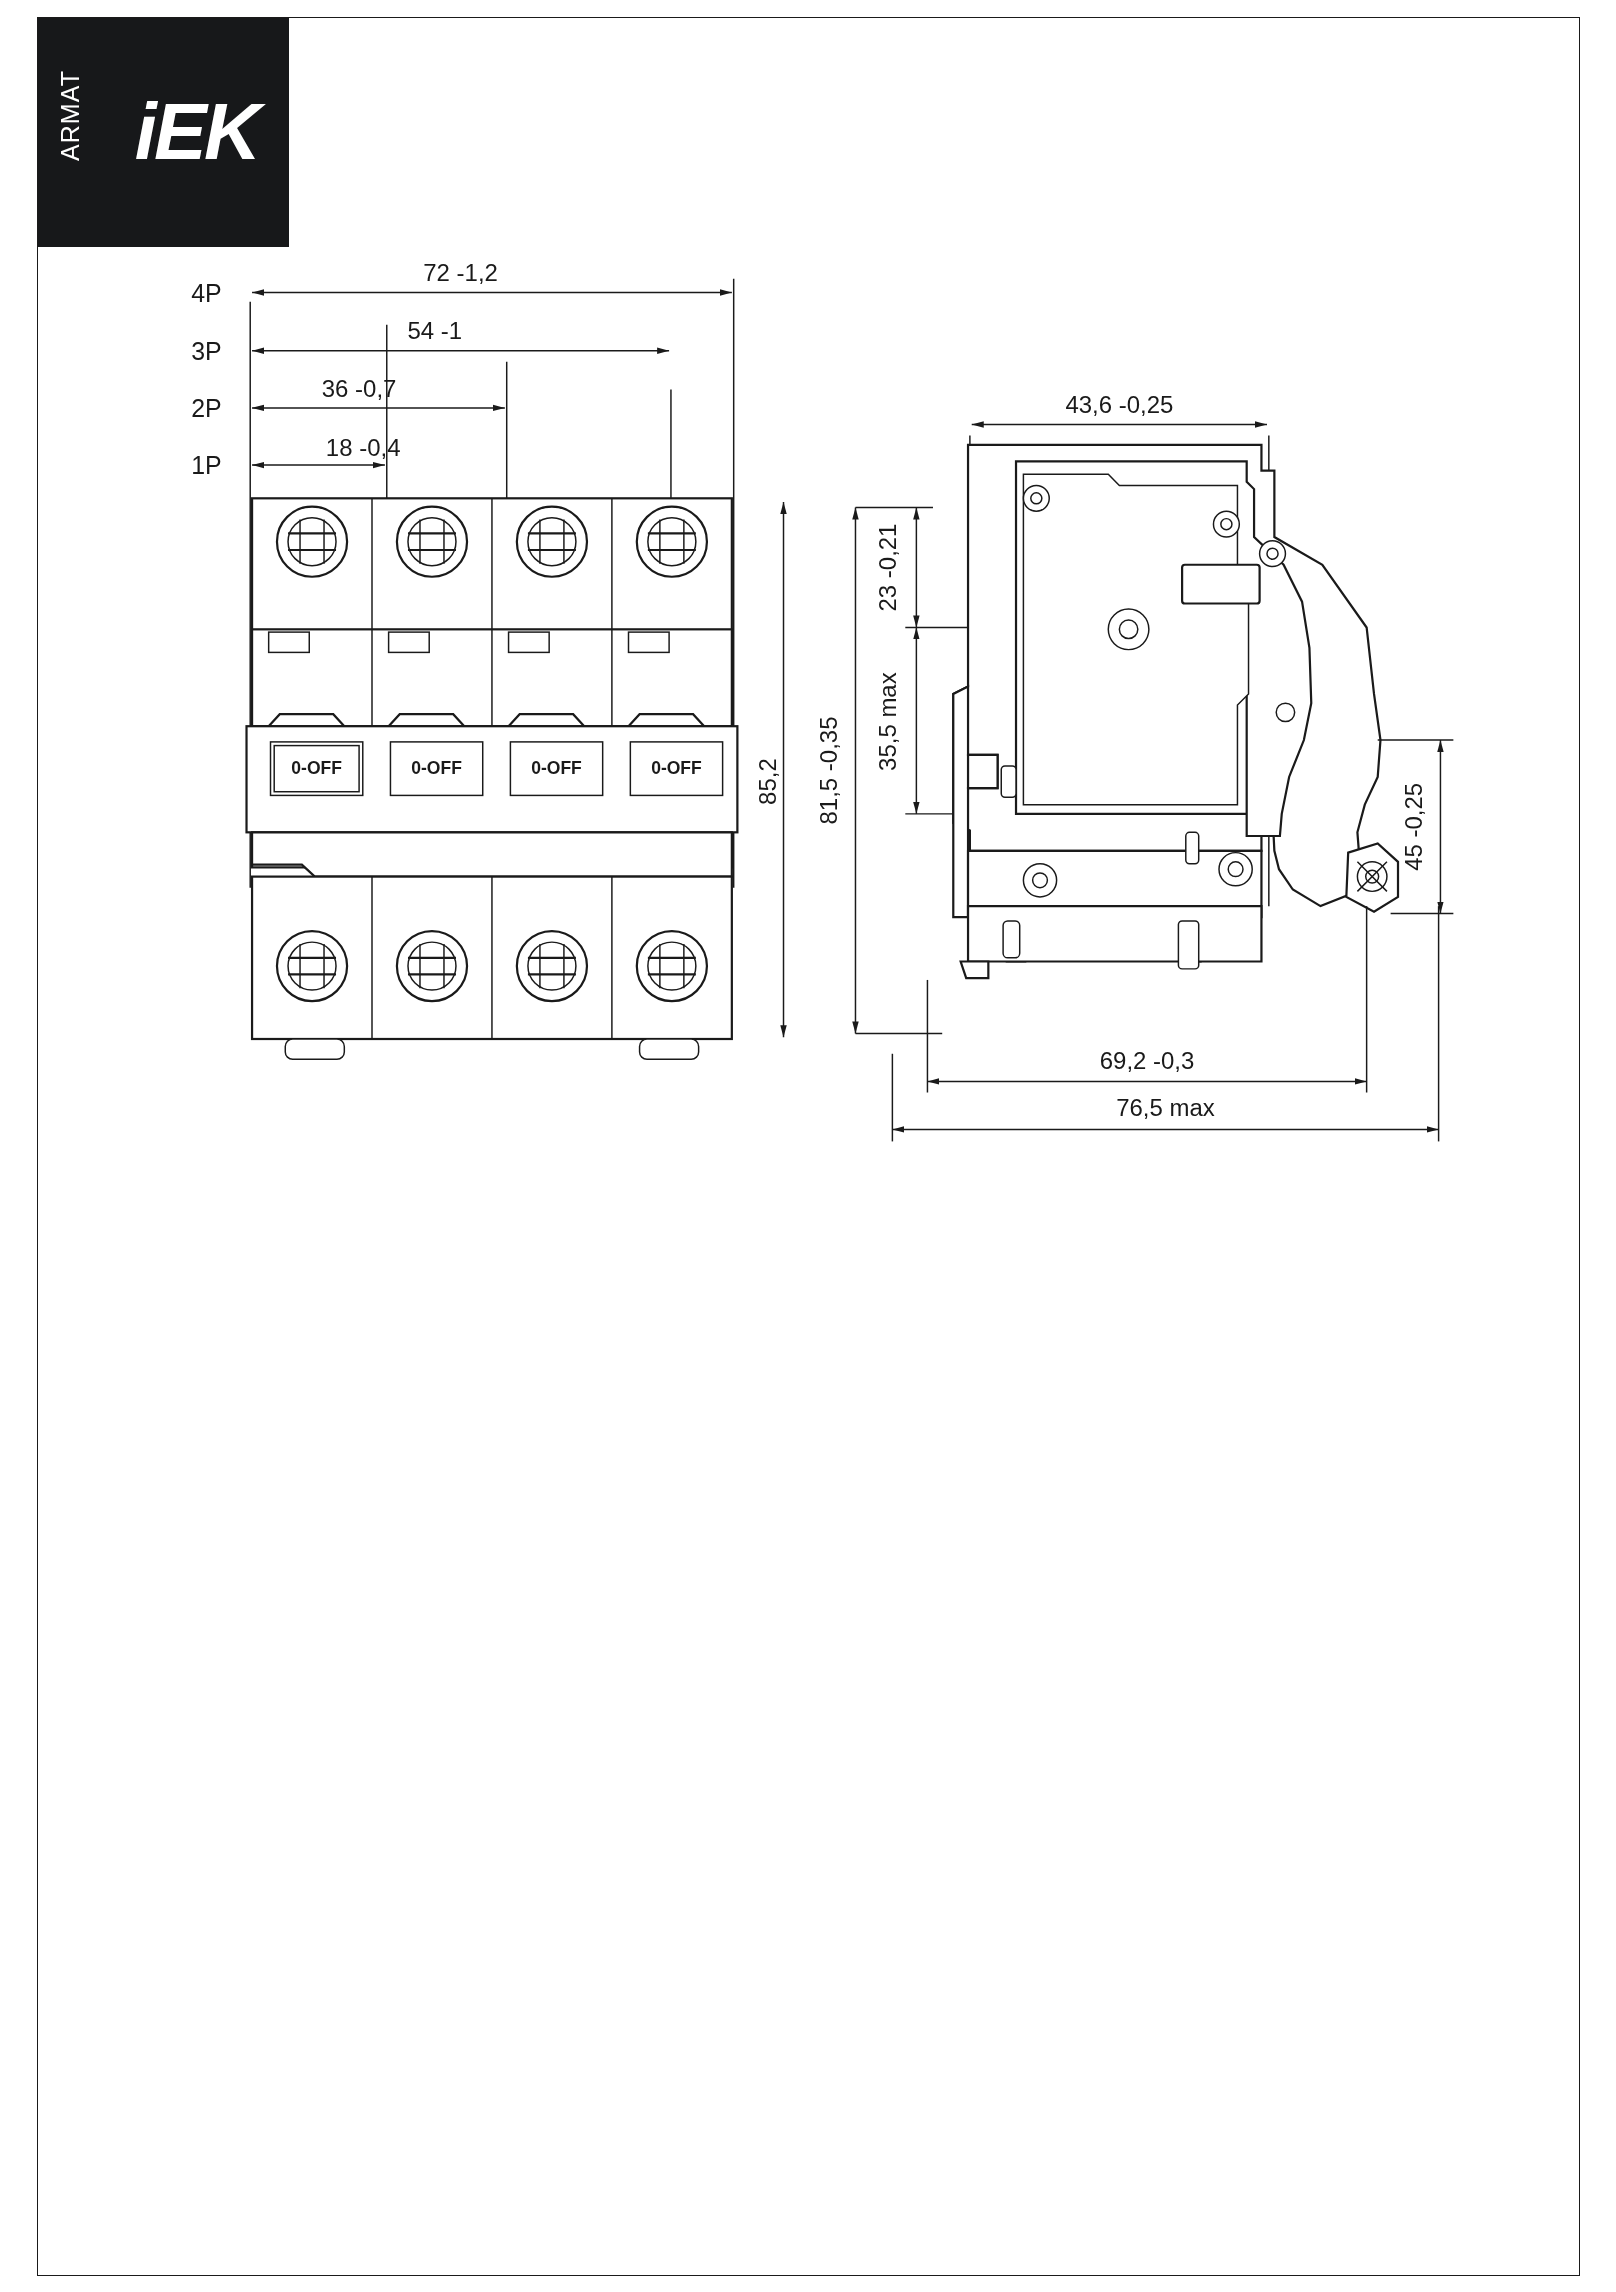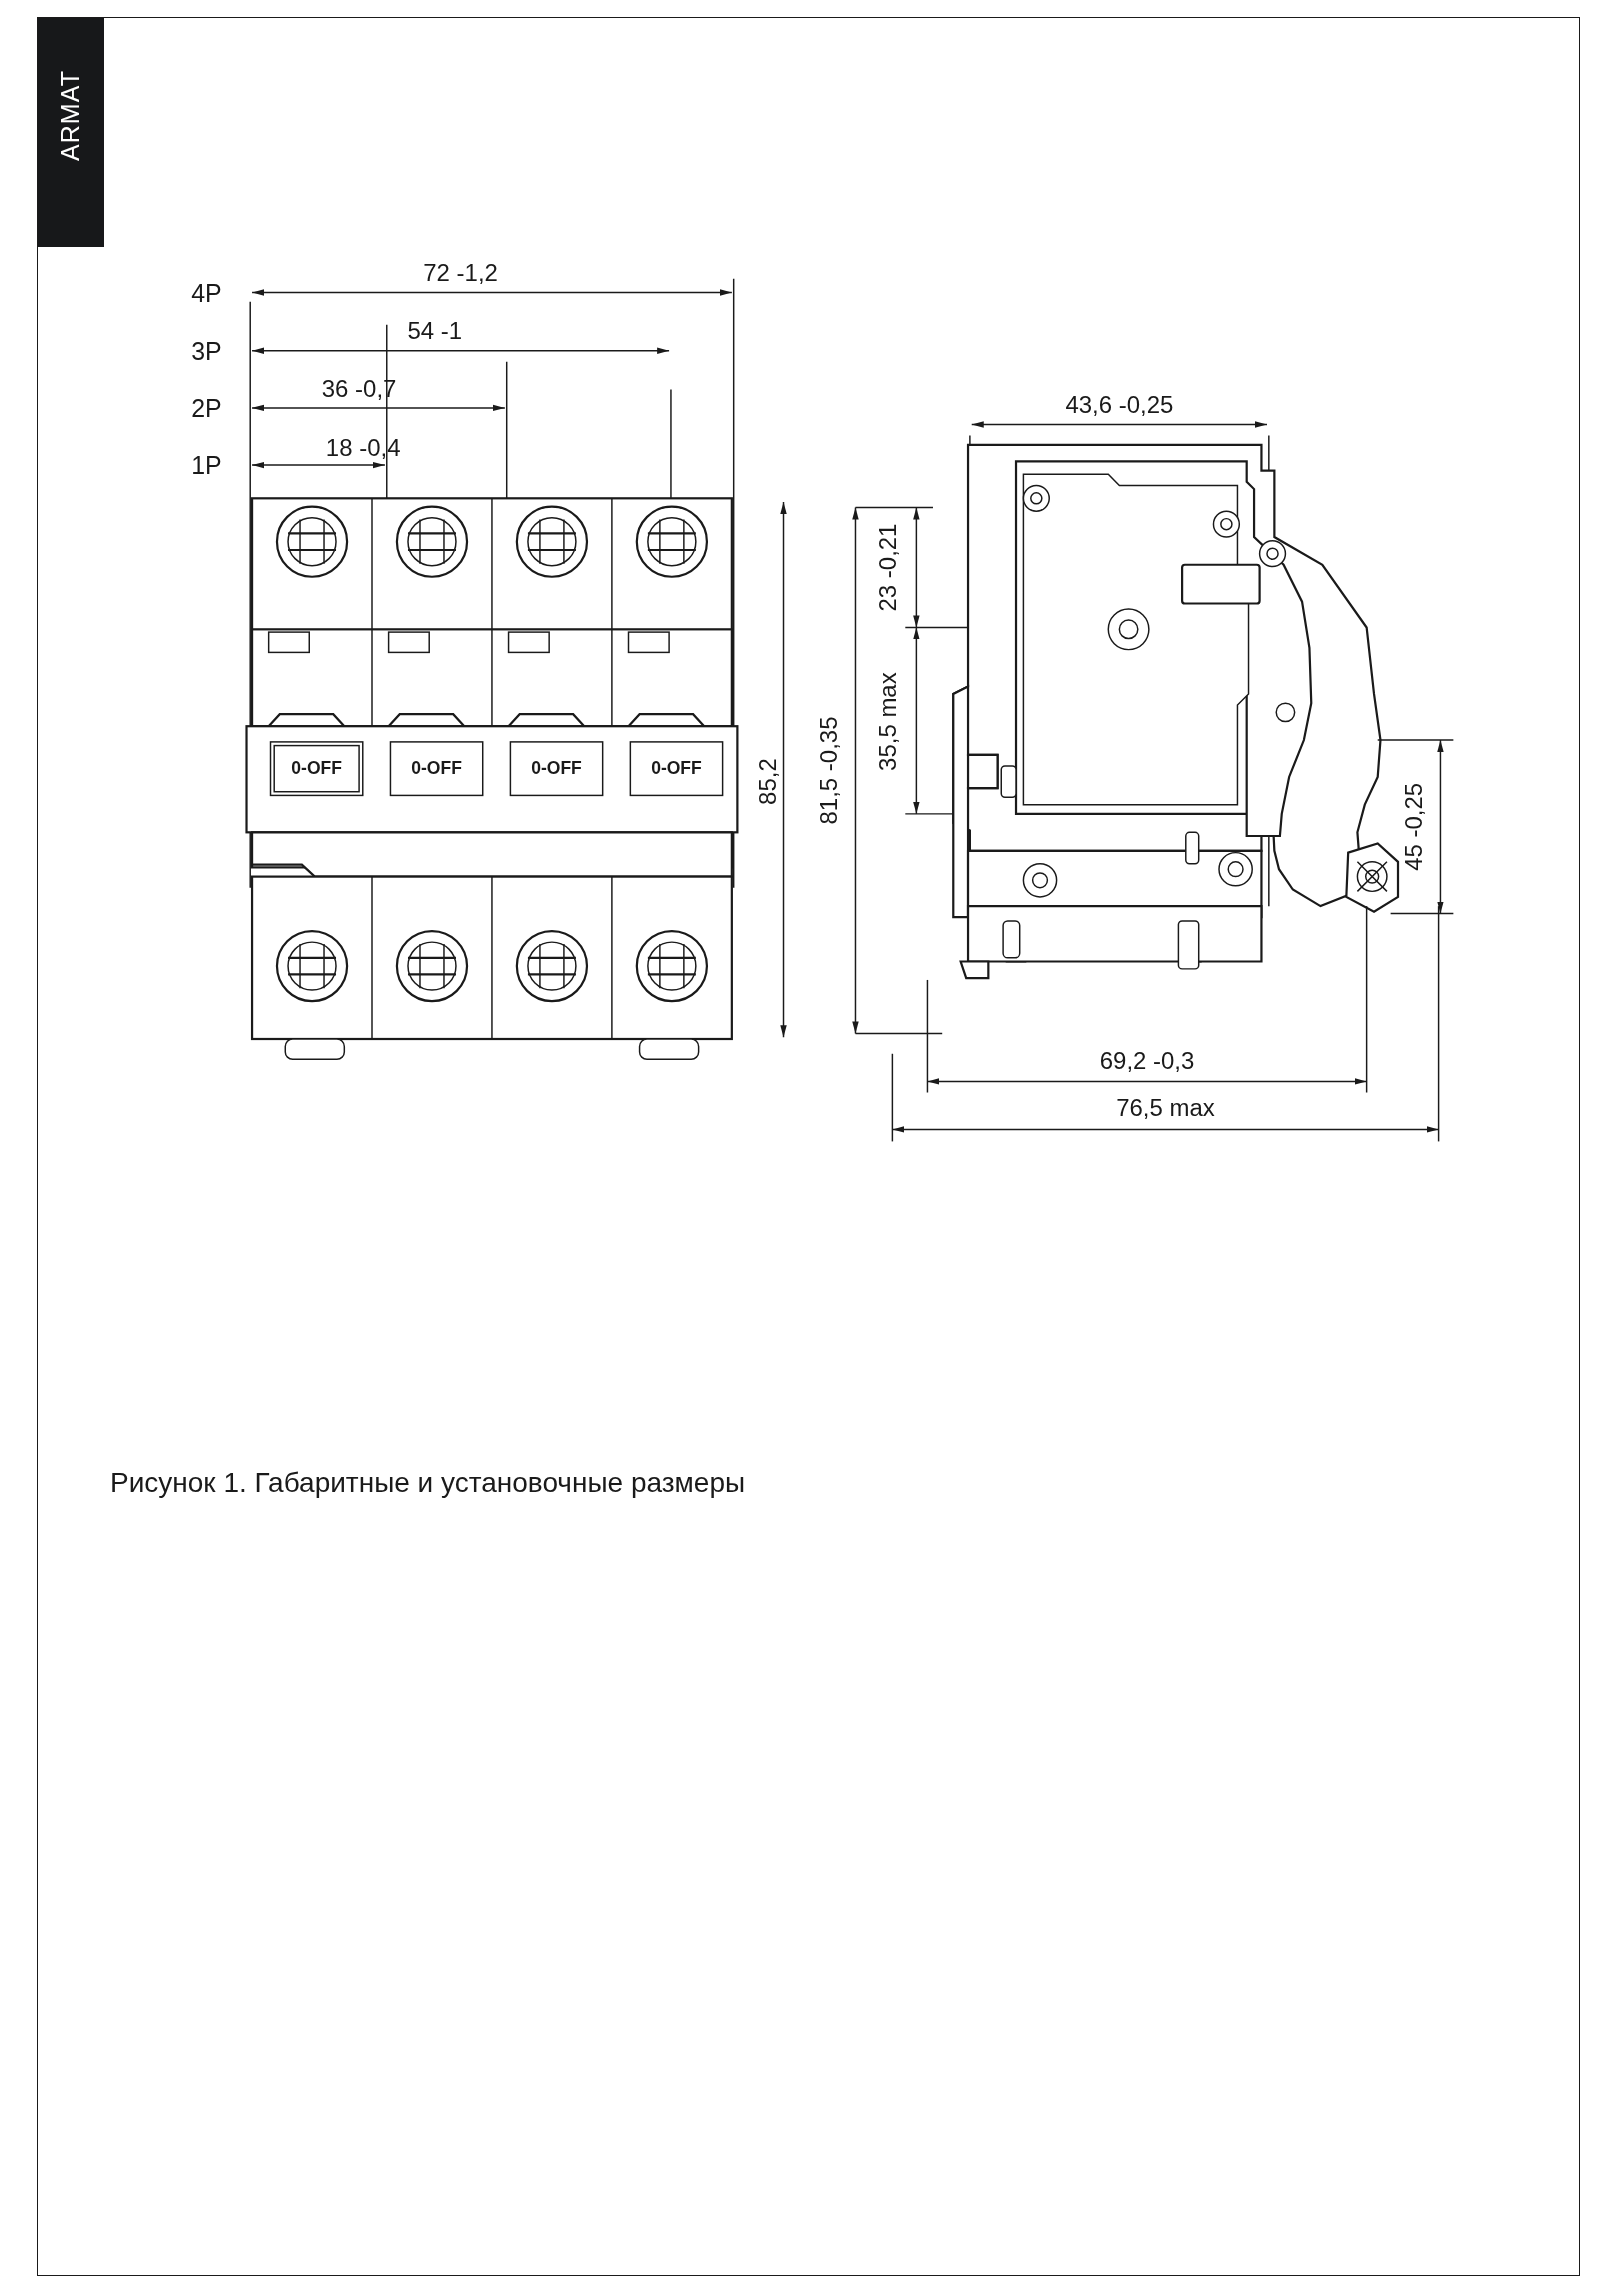--- a/index.html
+++ b/index.html
@@ -105,20 +105,23 @@
 </style>
 </head>
 <body>
 
 <div class="page">
 
   <div class="brand-band">
     <div class="brand-band-text">ARMAT</div>
   </div>
 
+  <div class="logo-box">
+    <div class="logo-text">iEK</div>
+  </div>
 
   <div class="drawing">
     <svg width="1539" height="1200" viewBox="0 0 1668 1300" xmlns="http://www.w3.org/2000/svg">
 
       <defs>
         <marker id="arrL" markerWidth="14" markerHeight="10" refX="13" refY="5" orient="auto" markerUnits="userSpaceOnUse">
           <path d="M13,5 L0,1.5 L0,8.5 Z" fill="#1a1a1a"></path>
         </marker>
         <marker id="arrR" markerWidth="14" markerHeight="10" refX="1" refY="5" orient="auto" markerUnits="userSpaceOnUse">
           <path d="M1,5 L14,1.5 L14,8.5 Z" fill="#1a1a1a"></path>
@@ -457,16 +460,15 @@
           <line class="ln thin" x1="926" y1="942" x2="1518" y2="942" marker-start="url(#arrR)" marker-end="url(#arrL)"></line>
           <text class="dim-txt" x="1222" y="928" text-anchor="middle">76,5 max</text>
           <line class="ln thin" x1="926" y1="860" x2="926" y2="955"></line>
           <line class="ln thin" x1="1518" y1="700" x2="1518" y2="955"></line>
         </g>
       </g>
 
     </svg>
   </div>
 
-  <div class="caption">Рисунок 1. Габаритные и установочные размеры</div>
 
 </div>
 
 
 </body></html>

